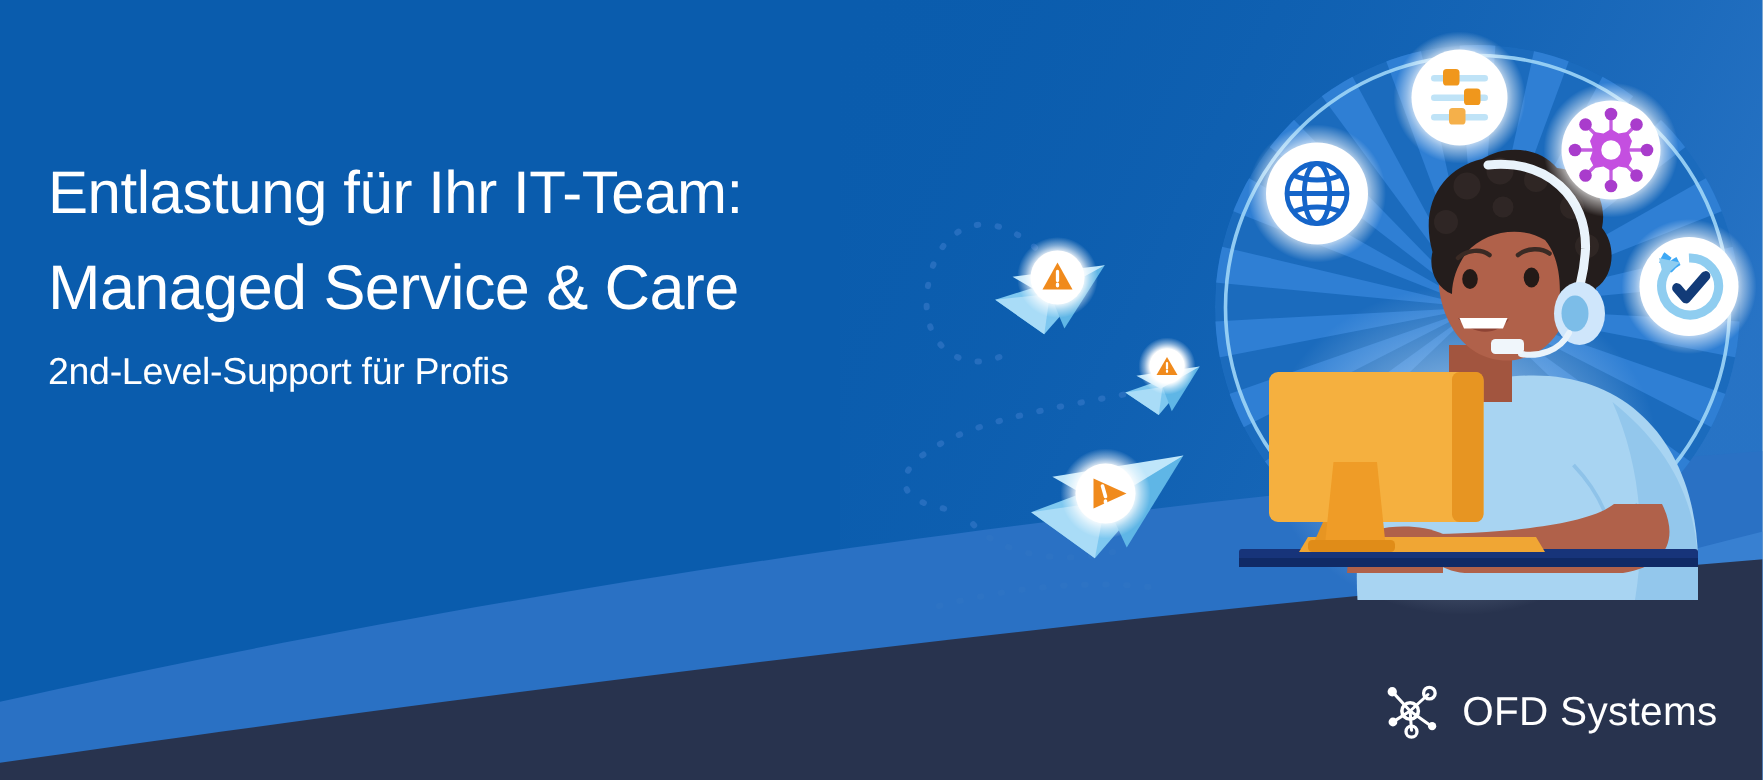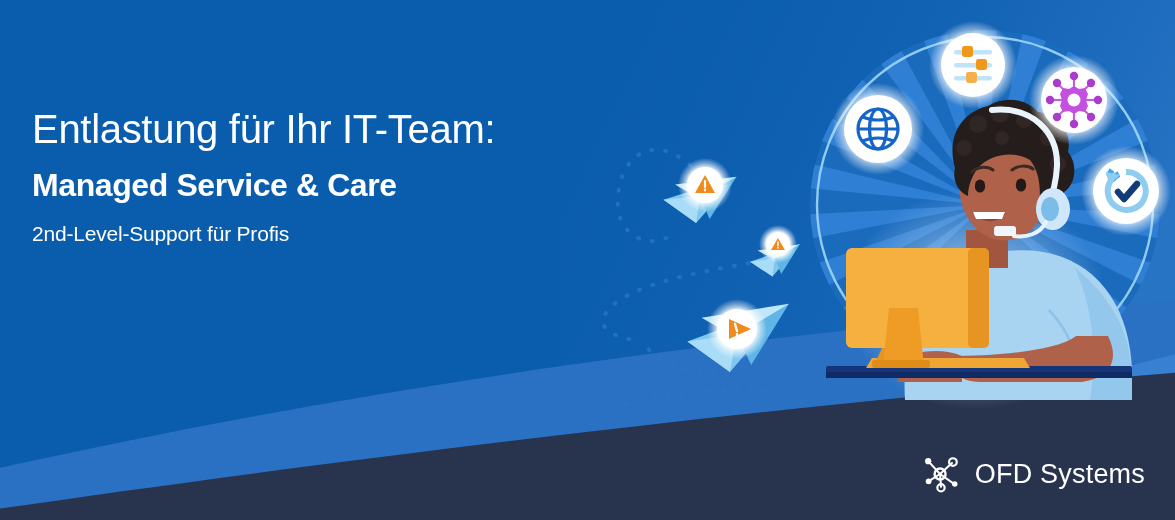--- a/index.html
+++ b/index.html
@@ -33,30 +33,30 @@
   }
   .eyebrow {
     font-size: 40px;
     font-weight: 400;
     color: #ffffff;
     line-height: 1.18;
     letter-spacing: -0.3px;
     white-space: nowrap;
   }
   .headline {
-    font-size: 32px;
-    font-weight: 700;
+    font-size: 42px;
+    font-weight: 400;
     color: #ffffff;
     line-height: 1.18;
     letter-spacing: -0.4px;
     margin-top: 14px;
     white-space: nowrap;
   }
   .subline {
-    font-size: 21px;
+    font-size: 25px;
     font-weight: 400;
     color: #ffffff;
     line-height: 1.2;
     letter-spacing: -0.2px;
     margin-top: 16px;
     white-space: nowrap;
   }
   
   .logo {
     position: absolute;

